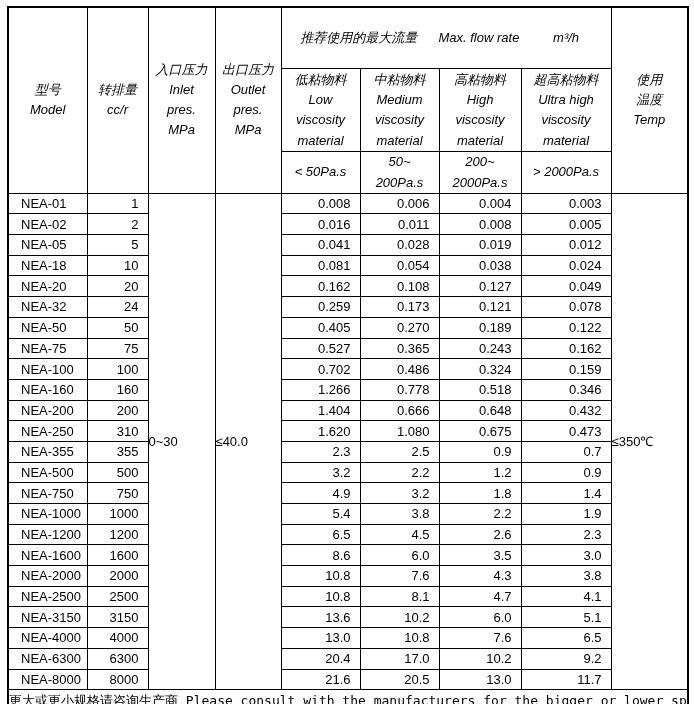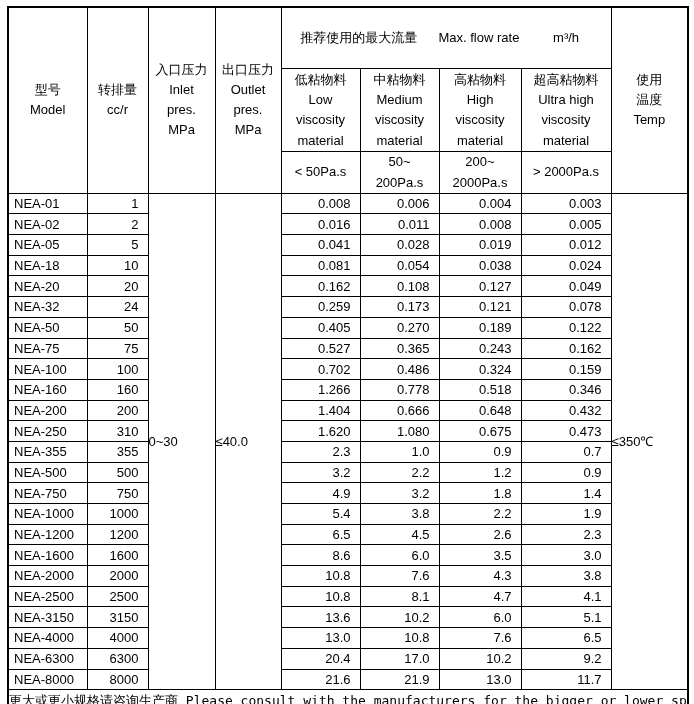--- a/index.html
+++ b/index.html
@@ -22,33 +22,34 @@
     font-size: 13px;
     padding: 0;
     overflow: hidden;
   }
   
   thead td {
     text-align: center;
     vertical-align: middle;
     white-space: pre-line;
     line-height: 1.55;
+    font-style: italic;
   }
   tr.h-row1 { height: 20px; }
   tr.h-row2 { height: 83px; }
   tr.h-row3 { height: 40px; }
   td.flow-band { padding: 0 2px; }
   .flow-band-inner { display: flex; width: 100%; align-items: center; }
   .flow-band-inner span { display: block; text-align: center; white-space: nowrap; }
   .fb-zh   { flex: 0 0 47%; }
   .fb-en   { flex: 0 0 26%; }
   .fb-unit { flex: 0 0 27%; }
   
   tbody td { height: 20.7px; vertical-align: middle; }
-  tbody td.model { text-align: left;  padding-left: 5px; }
+  tbody td.model { text-align: left;  padding-left: 12px; }
   tbody td.num   { text-align: right; padding-right: 9px; }
   tbody td.merged { vertical-align: middle; }
   
   tfoot td {
     height: 23px;
     text-align: left;
     vertical-align: middle;
     padding: 1px 2px 2px 3px;
     font-family: "DejaVu Sans Mono", monospace;
     font-size: 12.5px;
@@ -219,21 +220,21 @@
         <td class="num">310</td>
         <td class="num">1.620</td>
         <td class="num">1.080</td>
         <td class="num">0.675</td>
         <td class="num">0.473</td>
       </tr>
       <tr>
         <td class="model">NEA-355</td>
         <td class="num">355</td>
         <td class="num">2.3</td>
-        <td class="num">1.0</td>
+        <td class="num">2.5</td>
         <td class="num">0.9</td>
         <td class="num">0.7</td>
       </tr>
       <tr>
         <td class="model">NEA-500</td>
         <td class="num">500</td>
         <td class="num">3.2</td>
         <td class="num">2.2</td>
         <td class="num">1.2</td>
         <td class="num">0.9</td>
@@ -307,21 +308,21 @@
         <td class="num">6300</td>
         <td class="num">20.4</td>
         <td class="num">17.0</td>
         <td class="num">10.2</td>
         <td class="num">9.2</td>
       </tr>
       <tr>
         <td class="model">NEA-8000</td>
         <td class="num">8000</td>
         <td class="num">21.6</td>
-        <td class="num">21.9</td>
+        <td class="num">20.5</td>
         <td class="num">13.0</td>
         <td class="num">11.7</td>
       </tr>
     </tbody>
   <tfoot>
     <tr>
       <td colspan="9">更大或更小规格请咨询生产商 Please consult with the manufacturers for the bigger or lower specification</td>
     </tr>
   </tfoot>
 </table>

